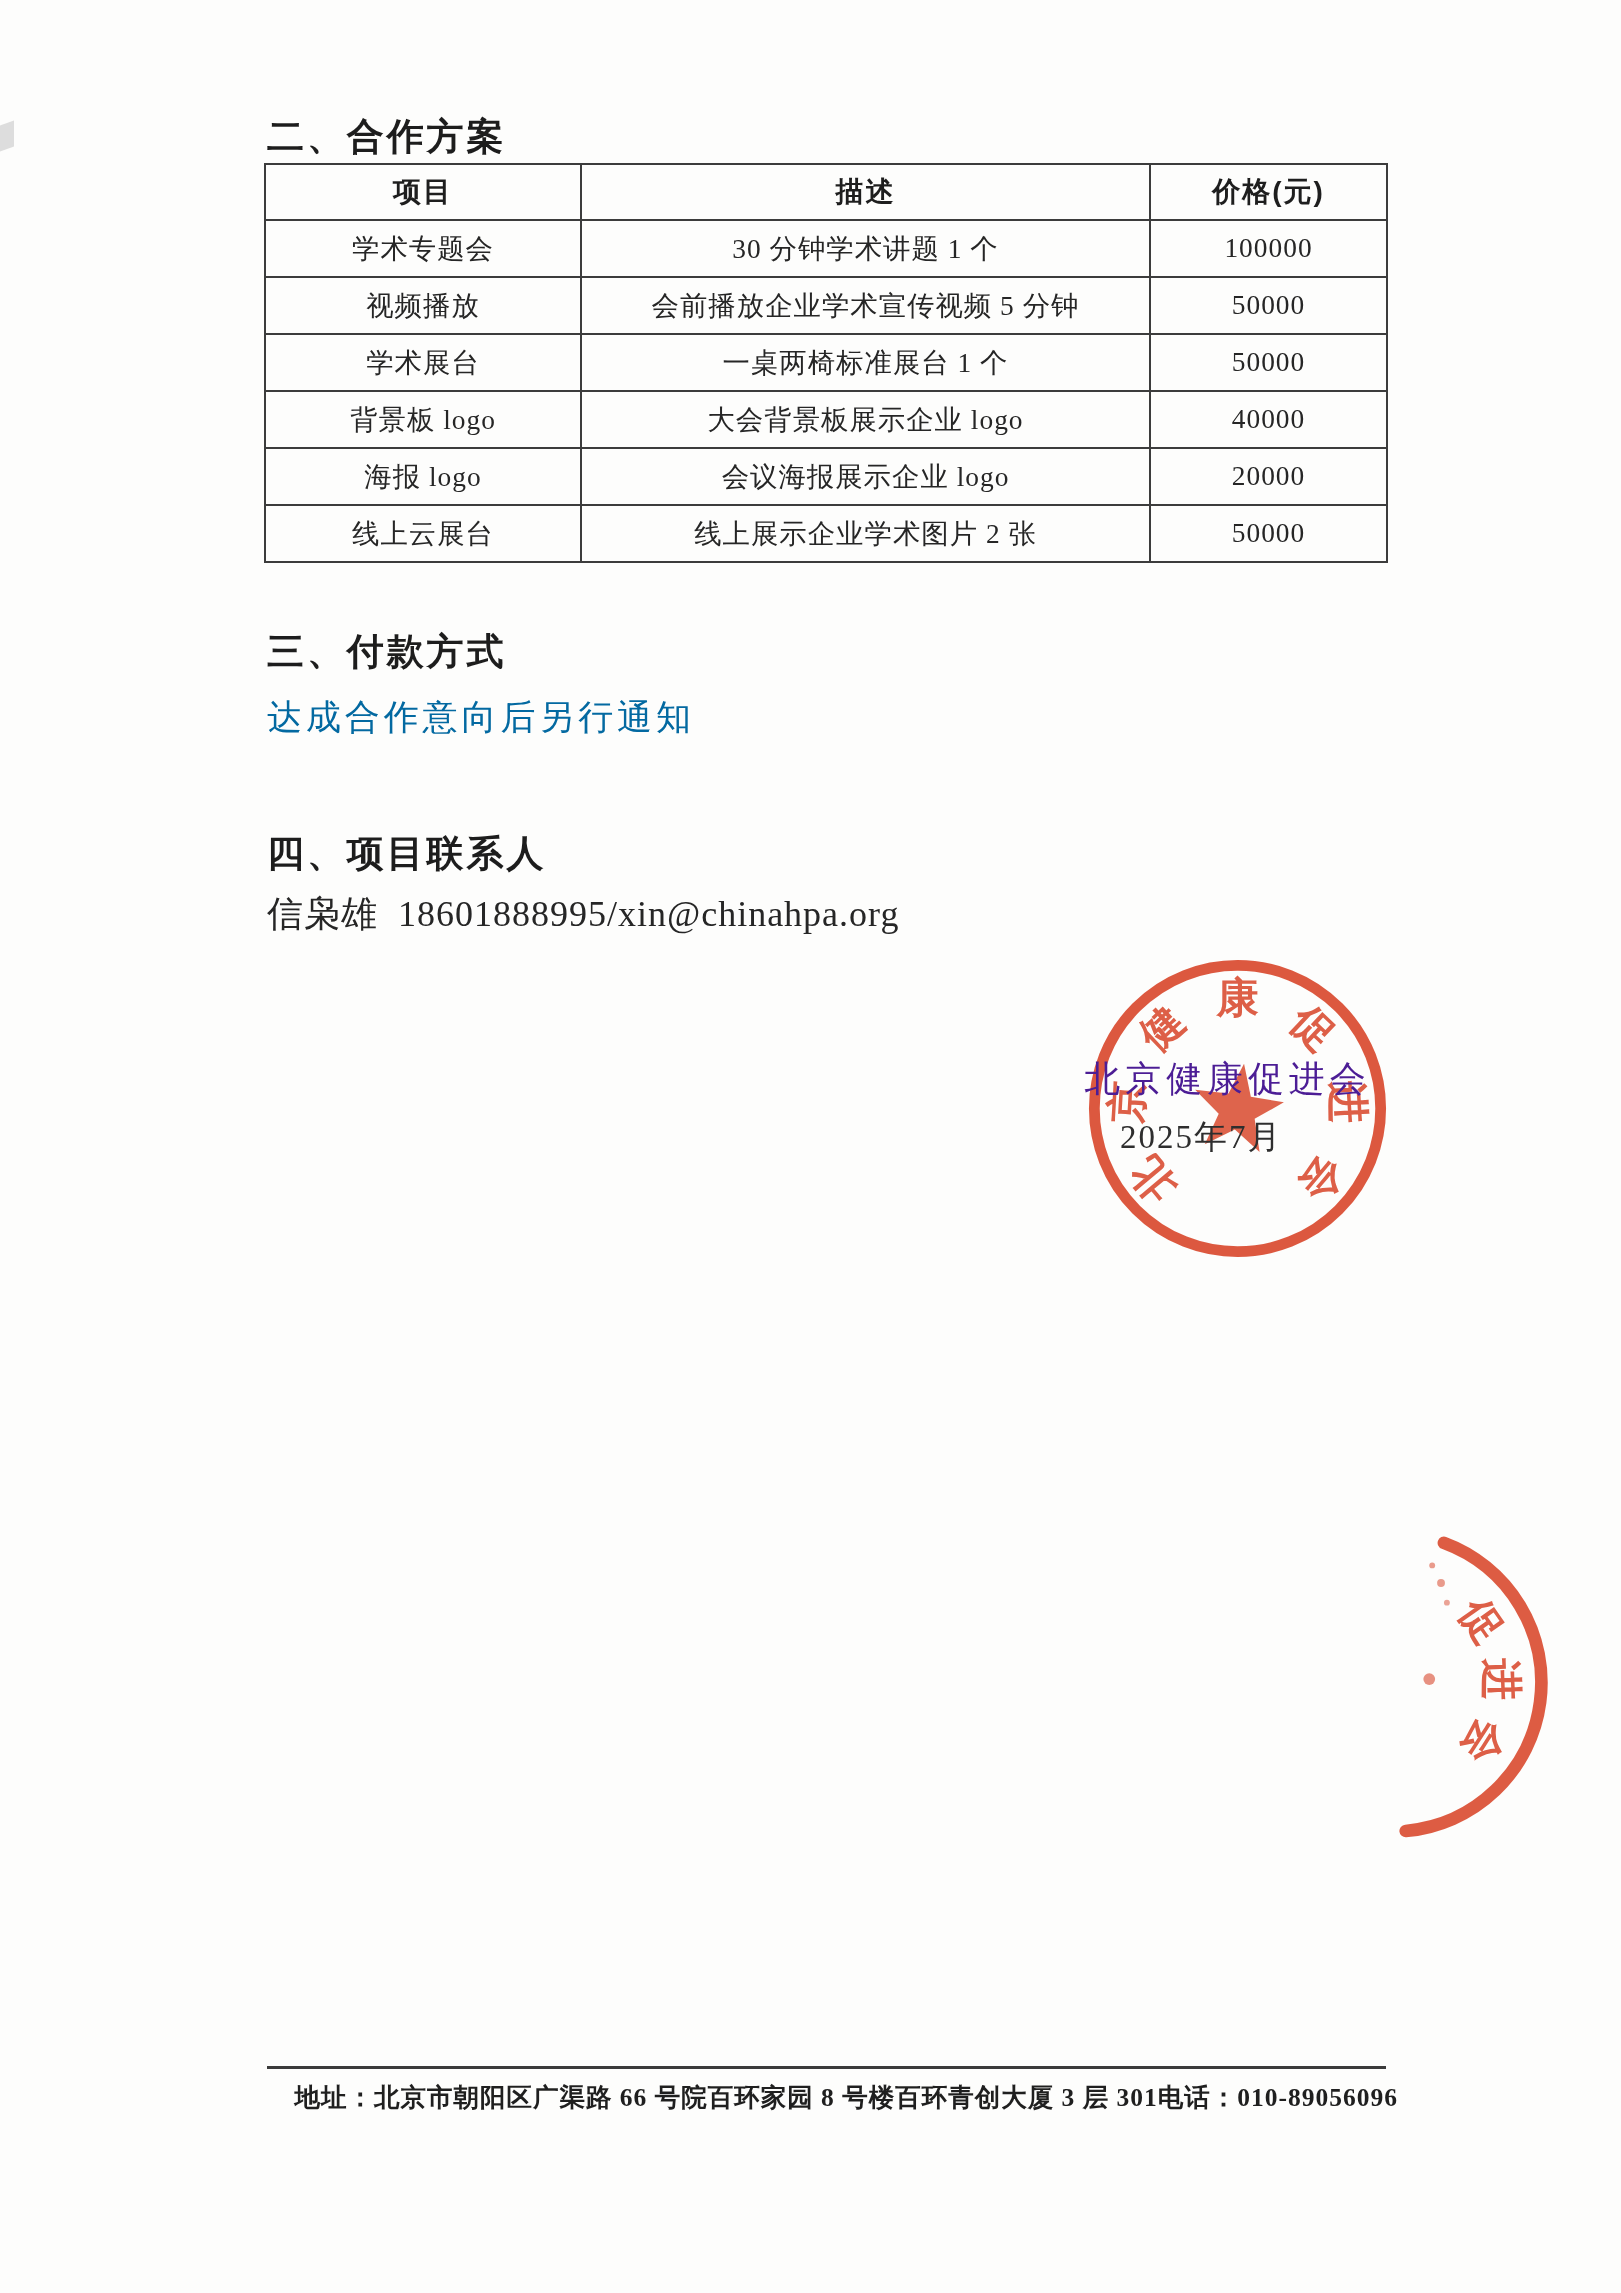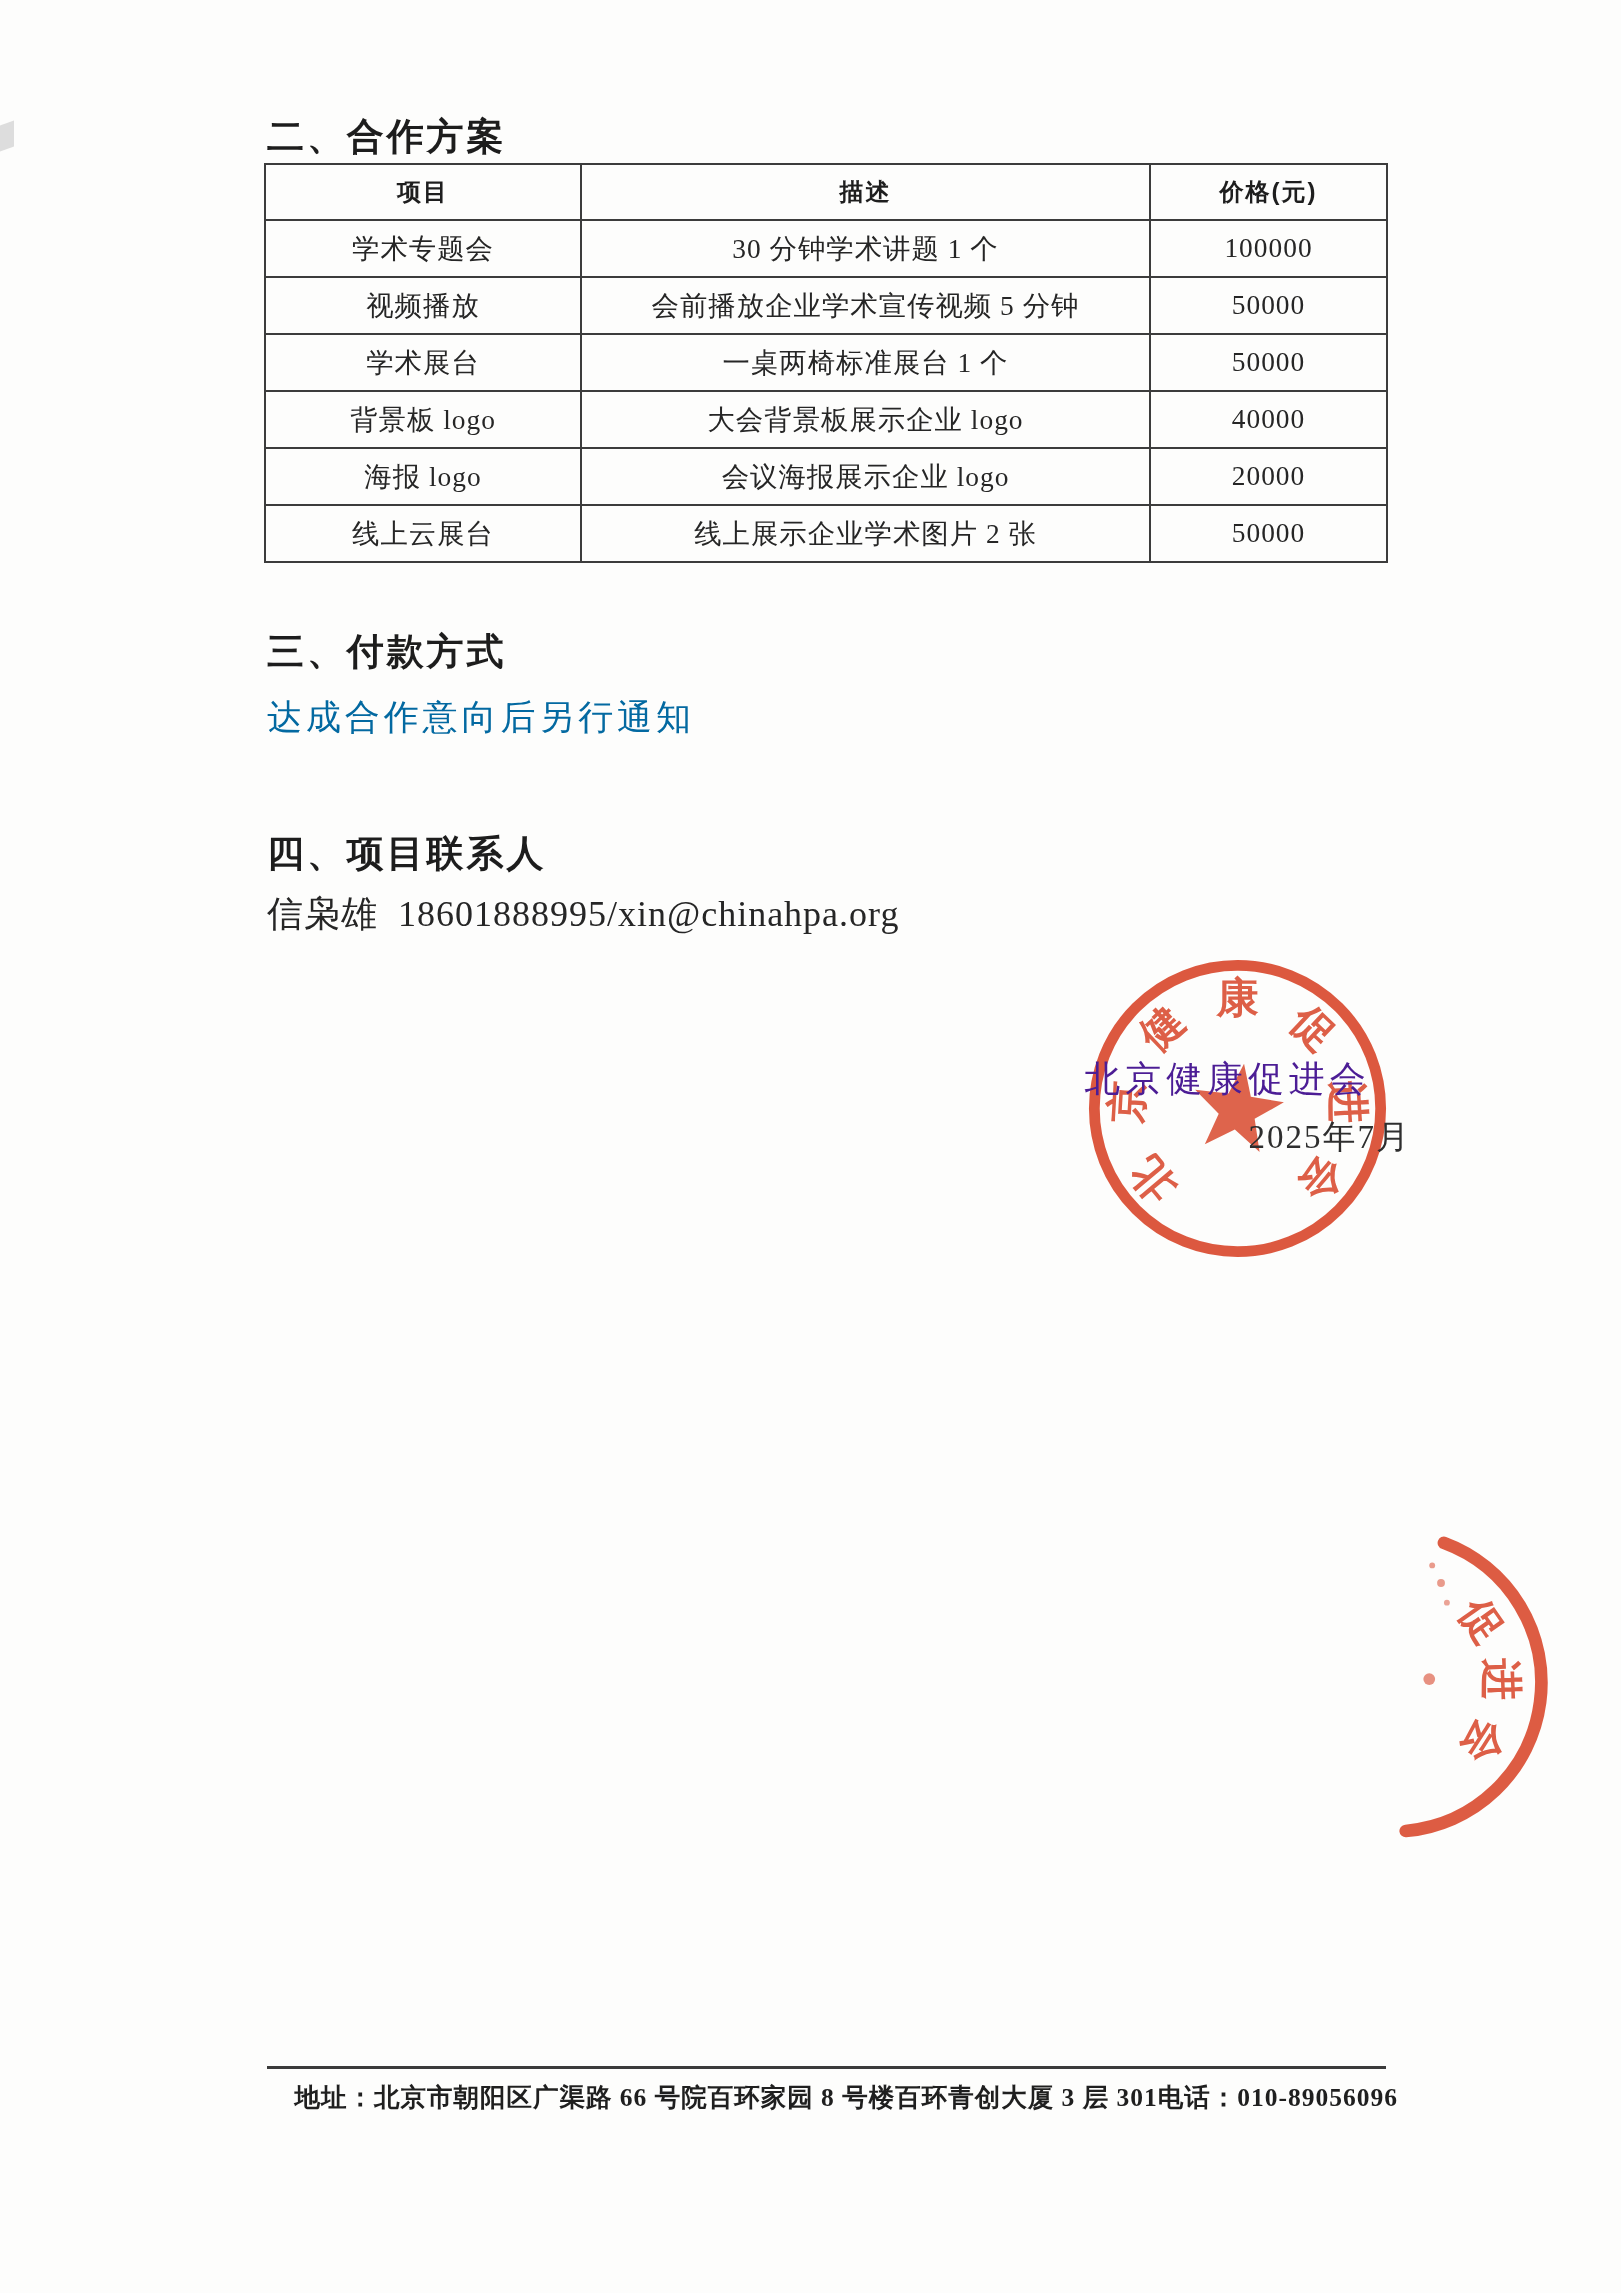--- a/index.html
+++ b/index.html
@@ -32,21 +32,21 @@
   }
   .plan-table th,.plan-table td{
     border:2px solid #3c3c3c;
     text-align:center;
     vertical-align:middle;
     overflow:hidden;
   }
   .plan-table th{
     height:52px;
     font-family:"Liberation Sans","DejaVu Sans",sans-serif;
-    font-size:24px;font-weight:700;letter-spacing:2px;color:#1e1e1e;
+    font-size:28px;font-weight:700;letter-spacing:2px;color:#1e1e1e;
     border-bottom-width:2.9px;
   }
   .plan-table td{
     height:53px;
     font-size:27.4px;letter-spacing:1px;color:#262626;
   }
   .body-text{
     position:absolute;
     font-size:35px;
     letter-spacing:3.9px;
@@ -63,22 +63,22 @@
   
   .sig-org{
     position:absolute;
     left:1051px;top:1055px;width:353px;
     text-align:center;
     font-size:36px;letter-spacing:4.9px;color:#4c1d95;
     z-index:3;white-space:nowrap;
   }
   .sig-date{
     position:absolute;
-    left:1058px;top:1115px;width:353px;
-    text-align:right;
+    left:1120px;top:1115px;width:353px;
+    text-align:left;
     font-size:33px;letter-spacing:2px;color:#2e2e2e;
     z-index:3;white-space:nowrap;
   }
   
   .stamp{position:absolute;z-index:2;}
   .stamp-main{left:1061px;top:932px;}
   .stamp-partial{left:1197px;top:1487px;}
   .ring-char{
     font-family:"Liberation Sans","DejaVu Sans",sans-serif;
     font-weight:700;font-size:43px;

